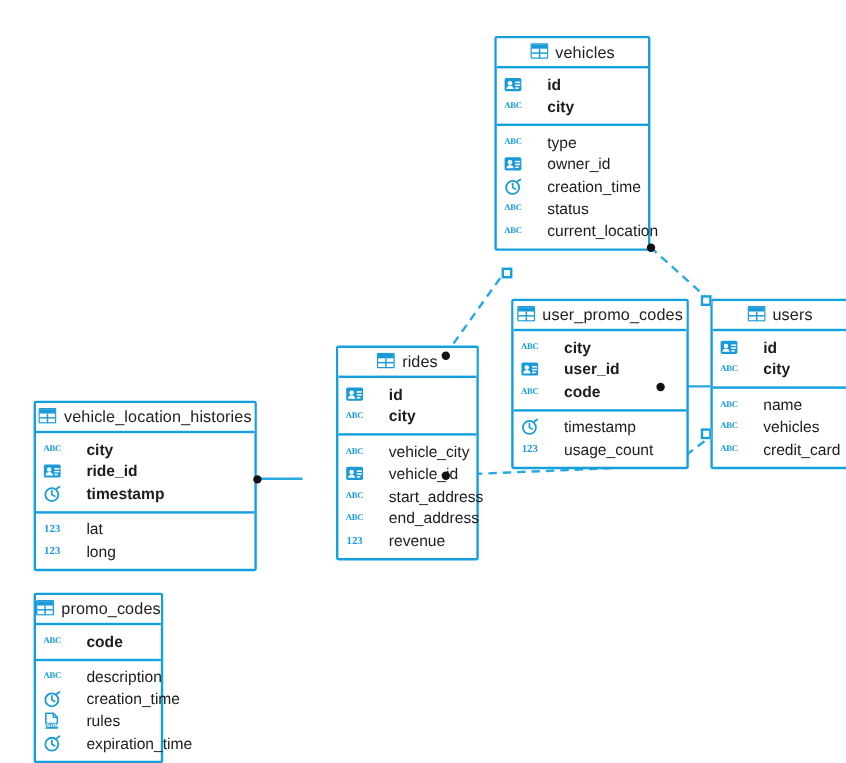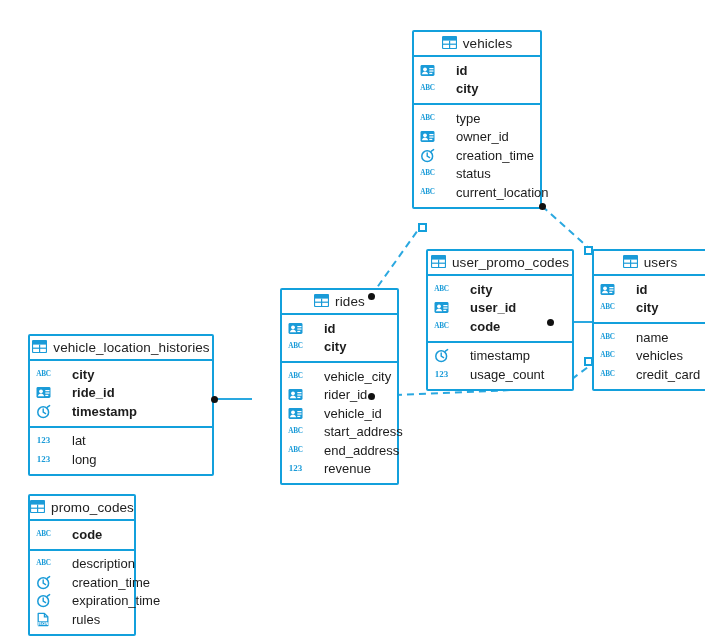--- a/index.html
+++ b/index.html
@@ -342,33 +342,20 @@
           <span class="ticon">
             <svg width="15" height="15" viewBox="0 0 15 15">
               <rect x="0.5" y="2" width="14" height="11" rx="1.4" fill="#1a9bd8"></rect>
               <circle cx="5" cy="6.3" r="1.9" fill="#ffffff"></circle>
               <path d="M1.9 11.2c0.4-1.9 1.7-2.8 3.1-2.8s2.7 0.9 3.1 2.8z" fill="#ffffff"></path>
               <rect x="9.3" y="5" width="4.2" height="1.25" fill="#ffffff"></rect>
               <rect x="9.3" y="7.4" width="4.2" height="1.25" fill="#ffffff"></rect>
               <rect x="9.3" y="9.8" width="3" height="1.25" fill="#ffffff"></rect>
             </svg>
           </span>
-          <span class="field-label">rider_id</span>
-        </div>
-        <div class="field">
-          <span class="ticon">
-            <svg width="15" height="15" viewBox="0 0 15 15">
-              <rect x="0.5" y="2" width="14" height="11" rx="1.4" fill="#1a9bd8"></rect>
-              <circle cx="5" cy="6.3" r="1.9" fill="#ffffff"></circle>
-              <path d="M1.9 11.2c0.4-1.9 1.7-2.8 3.1-2.8s2.7 0.9 3.1 2.8z" fill="#ffffff"></path>
-              <rect x="9.3" y="5" width="4.2" height="1.25" fill="#ffffff"></rect>
-              <rect x="9.3" y="7.4" width="4.2" height="1.25" fill="#ffffff"></rect>
-              <rect x="9.3" y="9.8" width="3" height="1.25" fill="#ffffff"></rect>
-            </svg>
-          </span>
           <span class="field-label">vehicle_id</span>
         </div>
         <div class="field">
           <span class="txt-icon">ABC</span>
           <span class="field-label">start_address</span>
         </div>
         <div class="field">
           <span class="txt-icon">ABC</span>
           <span class="field-label">end_address</span>
         </div>
@@ -455,41 +442,41 @@
         </div>
         <div class="field">
           <span class="ticon">
             <svg width="15" height="15" viewBox="0 0 15 15">
               <path d="M11.4 3.1 13.6 1.6" stroke="#1a9bd8" stroke-width="1.5" stroke-linecap="round" fill="none"></path>
               <circle cx="7.2" cy="8.2" r="5.4" fill="#ffffff" stroke="#1a9bd8" stroke-width="1.5"></circle>
               <path d="M7.2 4.9 V8.2 L9.6 9.6" stroke="#1a9bd8" stroke-width="1.4" stroke-linecap="round" fill="none"></path>
             </svg>
           </span>
           <span class="field-label">creation_time</span>
-        </div>
-        <div class="field">
-          <span class="ticon">
-            <svg width="15" height="15" viewBox="0 0 15 15">
-              <path d="M11.4 3.1 13.6 1.6" stroke="#1a9bd8" stroke-width="1.5" stroke-linecap="round" fill="none"></path>
-              <circle cx="7.2" cy="8.2" r="5.4" fill="#ffffff" stroke="#1a9bd8" stroke-width="1.5"></circle>
-              <path d="M7.2 4.9 V8.2 L9.6 9.6" stroke="#1a9bd8" stroke-width="1.4" stroke-linecap="round" fill="none"></path>
-            </svg>
-          </span>
-          <span class="field-label">expiration_time</span>
         </div>
         <div class="field">
           <span class="ticon">
             <svg width="15" height="15" viewBox="0 0 15 15">
               <path d="M2.2 1.4h6.2l3.4 3.4v8.8H2.2z" fill="#ffffff" stroke="#1a9bd8" stroke-width="1.3" stroke-linejoin="round"></path>
               <path d="M8.4 1.4v3.4h3.4" fill="none" stroke="#1a9bd8" stroke-width="1.2"></path>
               <rect x="2.1" y="9.3" width="10" height="4.3" fill="#1a9bd8"></rect>
               <text x="7.1" y="12.85" font-family="DejaVu Sans, sans-serif" font-size="4" font-weight="bold" fill="#ffffff" text-anchor="middle">JSON</text>
             </svg>
           </span>
           <span class="field-label">rules</span>
+        </div>
+        <div class="field">
+          <span class="ticon">
+            <svg width="15" height="15" viewBox="0 0 15 15">
+              <path d="M11.4 3.1 13.6 1.6" stroke="#1a9bd8" stroke-width="1.5" stroke-linecap="round" fill="none"></path>
+              <circle cx="7.2" cy="8.2" r="5.4" fill="#ffffff" stroke="#1a9bd8" stroke-width="1.5"></circle>
+              <path d="M7.2 4.9 V8.2 L9.6 9.6" stroke="#1a9bd8" stroke-width="1.4" stroke-linecap="round" fill="none"></path>
+            </svg>
+          </span>
+          <span class="field-label">expiration_time</span>
         </div>
       </div>
     </div>
     <div class="dot" style="left: 367.5px; top: 292.5px;"></div>
     <div class="sqr" style="left: 418px; top: 223px;"></div>
     <div class="dot" style="left: 538.5px; top: 202.5px;"></div>
     <div class="sqr" style="left: 584px; top: 246px;"></div>
     <div class="dot" style="left: 367.5px; top: 392.5px;"></div>
     <div class="sqr" style="left: 584px; top: 357px;"></div>
     <div class="dot" style="left: 546.5px; top: 318.5px;"></div>

